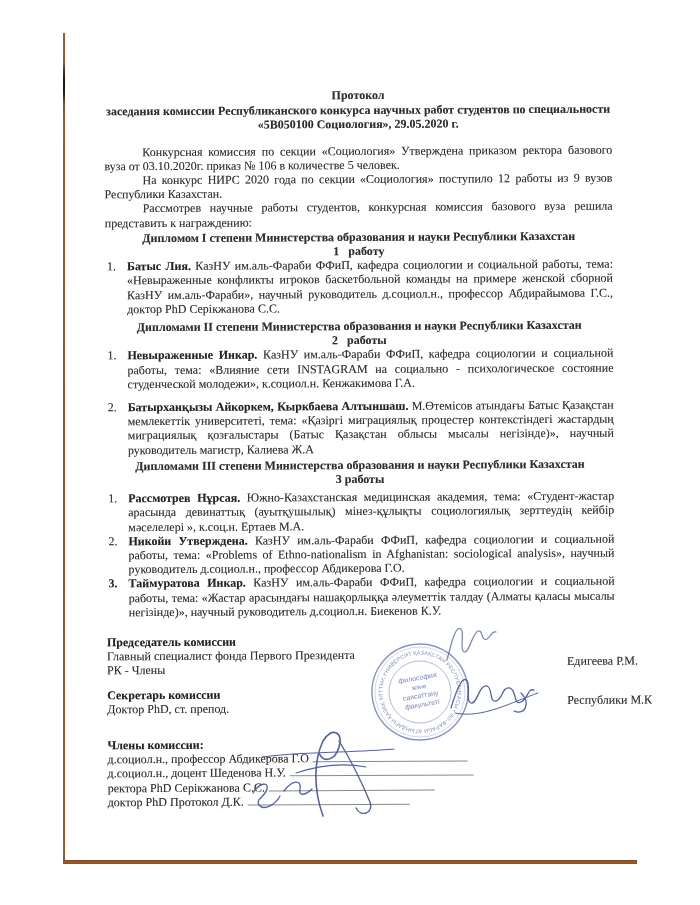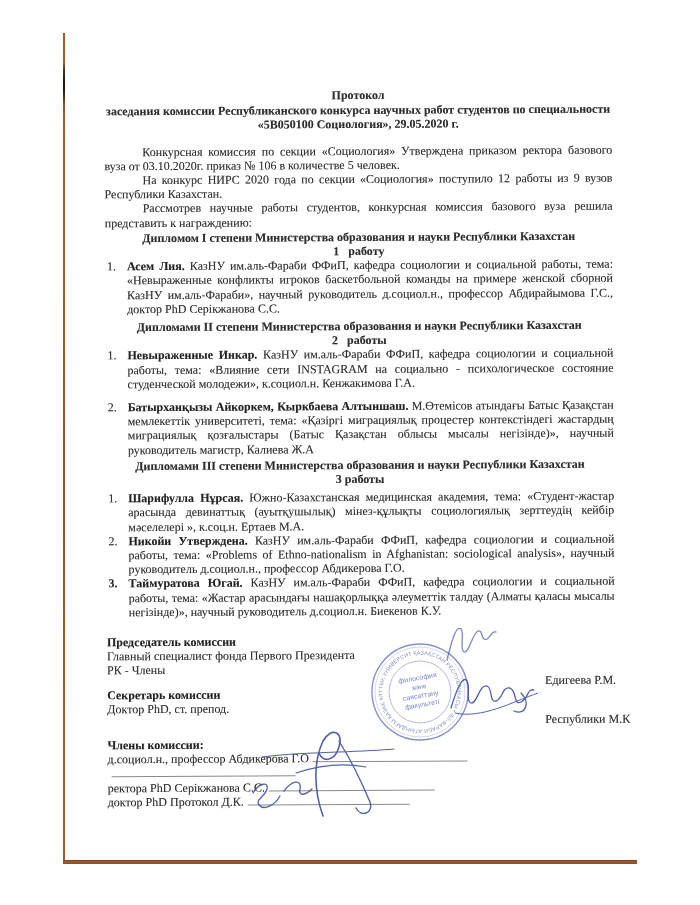--- a/index.html
+++ b/index.html
@@ -39,21 +39,21 @@
   .item{position:relative;padding-left:22px;margin:0;}
   .item.gap-after{margin-bottom:9px;}
   .items.pad-top{margin-top:4px;}
   .item .num{position:absolute;left:2px;top:0;}
   .item .num.num-bold{font-weight:bold;}
   .item p{margin:0;text-align:justify;}
   .iname{font-weight:bold;color:#232220;}
   
   .sig-block{margin-top:16px;}
   .sig-row{position:relative;}
-  .sig-name{position:absolute;left:438px;top:-7px;white-space:nowrap;margin-top:19px;}
+  .sig-name{position:absolute;left:460px;top:-7px;white-space:nowrap;}
   .role{font-weight:bold;color:#232220;}
   .secretary{margin-top:10px;}
   .members{margin-top:22px;}
   .member-row{white-space:nowrap;}
   .uline{display:inline-block;border-bottom:1px solid #8a8a8a;height:10px;margin-left:4px;vertical-align:baseline;}
   .u1{width:155px;} .u2{width:184px;} .u3{width:166px;} .u4{width:162px;}
   
   .overlay{position:absolute;left:0;top:0;width:700px;height:905px;pointer-events:none;}
   .stamp-text{font-family:"Liberation Sans","DejaVu Sans",sans-serif;fill:#4a58a8;}
 </style>
@@ -73,21 +73,21 @@
     <p>Конкурсная комиссия по секции «Социология» Утверждена приказом ректора базового вуза от 03.10.2020г. приказ № 106 в количестве 5 человек.</p>
     <p>На конкурс НИРС 2020 года по секции «Социология» поступило 12 работы из 9 вузов Республики Казахстан.</p>
     <p>Рассмотрев научные работы студентов, конкурсная комиссия базового вуза решила представить к награждению:</p>
   </div>
 
   <div class="sec-head first">Дипломом I степени Министерства образования и науки Республики Казахстан</div>
   <div class="sec-count">1   работу</div>
   <div class="items">
     <div class="item">
       <span class="num">1.</span>
-      <p><span class="iname">Асем Лия.</span> <span>КазНУ им.аль-Фараби ФФиП, кафедра социологии и социальной работы, тема: «Невыраженные конфликты игроков баскетбольной команды на примере женской сборной КазНУ им.аль-Фараби», научный руководитель д.социол.н., профессор Абдирайымова Г.С., доктор PhD Серікжанова С.С.</span></p>
+      <p><span class="iname">Батыс Лия.</span> <span>КазНУ им.аль-Фараби ФФиП, кафедра социологии и социальной работы, тема: «Невыраженные конфликты игроков баскетбольной команды на примере женской сборной КазНУ им.аль-Фараби», научный руководитель д.социол.н., профессор Абдирайымова Г.С., доктор PhD Серікжанова С.С.</span></p>
     </div>
   </div>
 
   <div class="sec-head">Дипломами II степени Министерства образования и науки Республики Казахстан</div>
   <div class="sec-count">2   работы</div>
   <div class="items">
     <div class="item gap-after">
       <span class="num">1.</span>
       <p><span class="iname">Невыраженные Инкар.</span> <span>КазНУ им.аль-Фараби ФФиП, кафедра социологии и социальной работы, тема: «Влияние сети INSTAGRAM на социально - психологическое состояние студенческой молодежи», к.социол.н. Кенжакимова Г.А.</span></p>
     </div>
@@ -95,29 +95,29 @@
       <span class="num">2.</span>
       <p><span class="iname">Батырханқызы Айкоркем, Кыркбаева Алтыншаш.</span> <span>М.Өтемісов атындағы Батыс Қазақстан мемлекеттік университеті, тема: «Қазіргі миграциялық процестер контекстіндегі жастардың миграциялық қозғалыстары (Батыс Қазақстан облысы мысалы негізінде)», научный руководитель магистр, Калиева Ж.А</span></p>
     </div>
   </div>
 
   <div class="sec-head third">Дипломами III степени Министерства образования и науки Республики Казахстан</div>
   <div class="sec-count">3 работы</div>
   <div class="items pad-top">
     <div class="item">
       <span class="num">1.</span>
-      <p><span class="iname">Шарифулла Нұрсая.</span> <span>Южно-Казахстанская медицинская академия, тема: «Студент-жастар арасында девинаттық (ауытқушылық) мінез-құлықты социологиялық зерттеудің кейбір мәселелері »,  к.соц.н. Ертаев М.А.</span></p>
+      <p><span class="iname">Рассмотрев Нұрсая.</span> <span>Южно-Казахстанская медицинская академия, тема: «Студент-жастар арасында девинаттық (ауытқушылық) мінез-құлықты социологиялық зерттеудің кейбір мәселелері »,  к.соц.н. Ертаев М.А.</span></p>
     </div>
     <div class="item">
       <span class="num">2.</span>
       <p><span class="iname">Никойи Утверждена.</span> <span>КазНУ им.аль-Фараби ФФиП, кафедра социологии и социальной работы, тема: «Problems of Ethno-nationalism in Afghanistan: sociological analysis»,  научный руководитель д.социол.н., профессор Абдикерова Г.О.</span></p>
     </div>
     <div class="item">
       <span class="num num-bold">3.</span>
-      <p><span class="iname">Таймуратова Югай.</span> <span>КазНУ им.аль-Фараби ФФиП, кафедра социологии и социальной работы, тема: «Жастар арасындағы нашақорлыққа әлеуметтік талдау (Алматы қаласы мысалы негізінде)», научный руководитель  д.социол.н. Биекенов К.У.</span></p>
+      <p><span class="iname">Таймуратова Инкар.</span> <span>КазНУ им.аль-Фараби ФФиП, кафедра социологии и социальной работы, тема: «Жастар арасындағы нашақорлыққа әлеуметтік талдау (Алматы қаласы мысалы негізінде)», научный руководитель  д.социол.н. Биекенов К.У.</span></p>
     </div>
   </div>
 
   <div class="sig-block">
     <div class="role">Председатель комиссии</div>
     <div>Главный специалист фонда Первого Президента</div>
     <div class="sig-row">
       <span>РК - Члены</span>
       <span class="sig-name">Едигеева Р.М.</span>
     </div>
@@ -127,21 +127,21 @@
     <div class="role">Секретарь комиссии</div>
     <div class="sig-row">
       <span>Доктор PhD, ст. препод.</span>
       <span class="sig-name">Республики М.К</span>
     </div>
   </div>
 
   <div class="members">
     <div class="role">Члены комиссии:</div>
     <div class="member-row"><span>д.социол.н., профессор Абдикерова Г.О</span><span class="uline u1"></span></div>
-    <div class="member-row"><span class="uline u2"></span></div>
+    <div class="member-row"><span>д.социол.н., доцент  Шеденова Н.У.</span><span class="uline u2"></span></div>
     <div class="member-row"><span>ректора PhD Серікжанова С.С.</span><span class="uline u3"></span></div>
     <div class="member-row"><span>доктор PhD Протокол Д.К.</span><span class="uline u4"></span></div>
   </div>
 </div>
 
 <svg class="overlay" viewBox="0 0 700 905">
   <defs>
     <path id="rimpath" d="M 420 654.5 A 37.5 37.5 0 1 1 419.97 654.5"></path>
   </defs>
 

